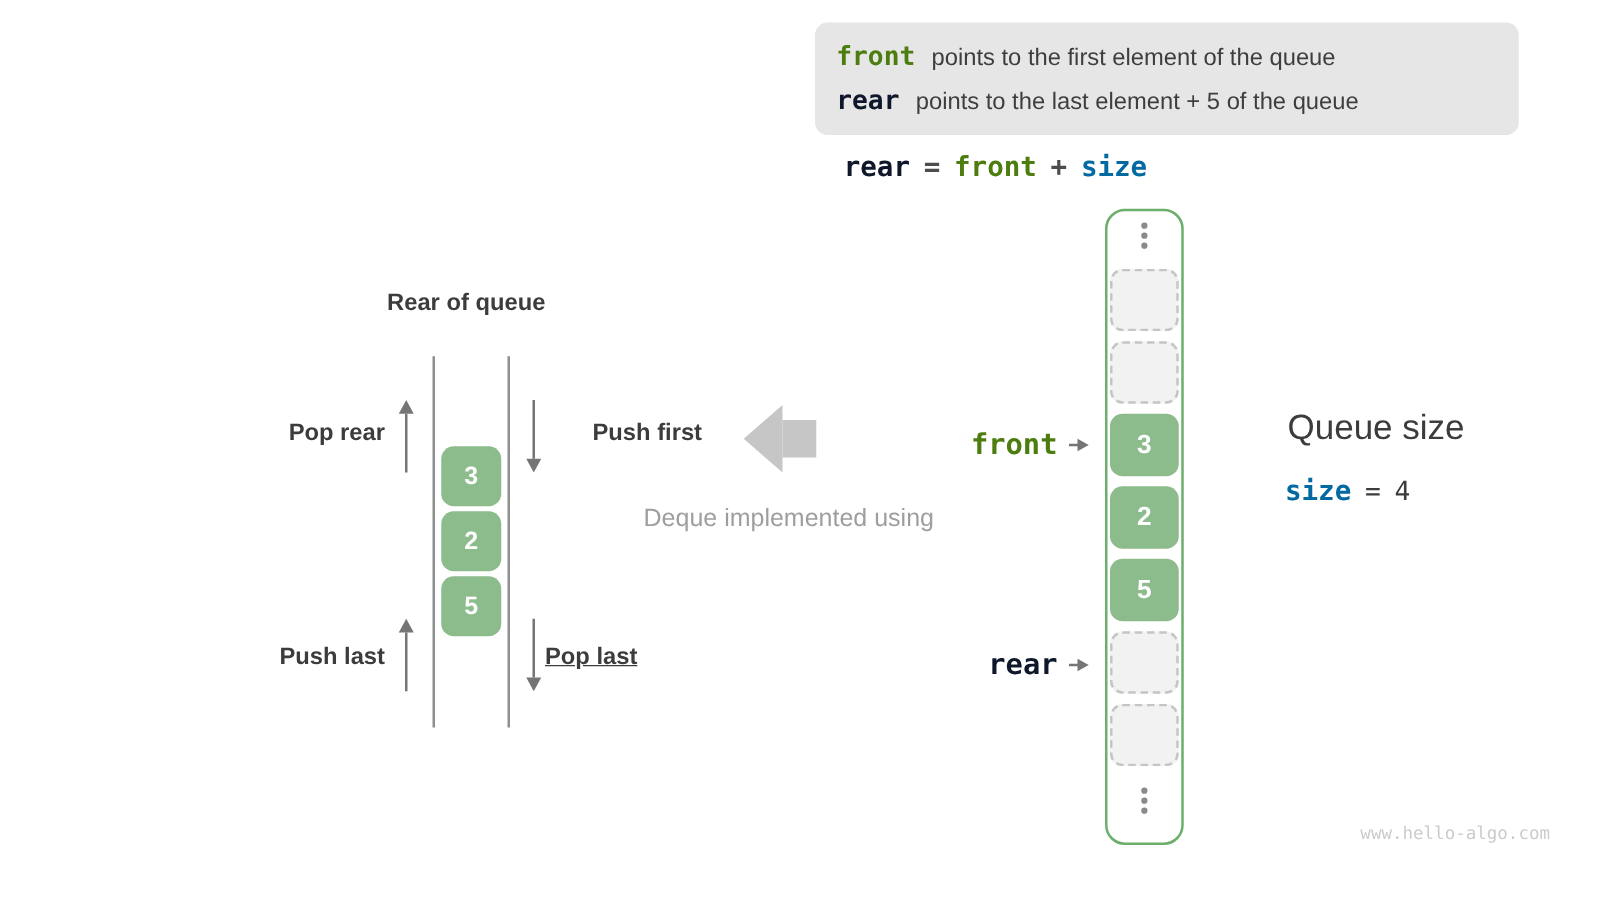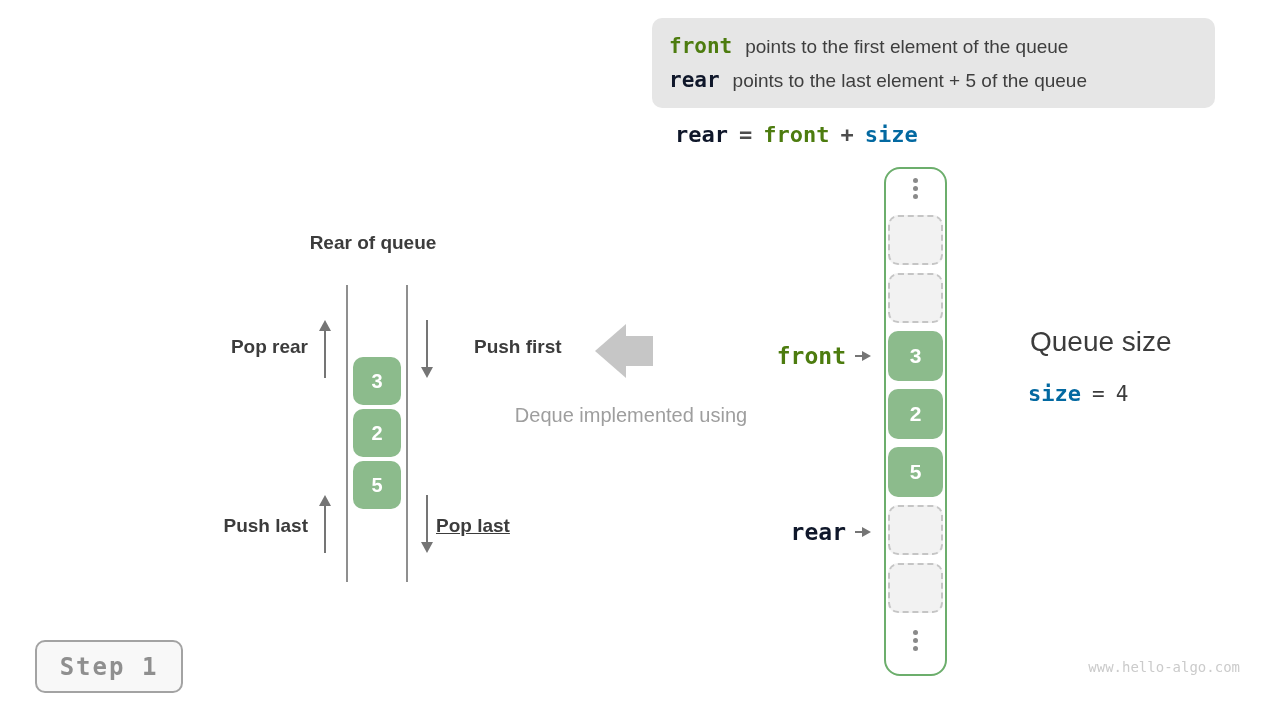--- a/index.html
+++ b/index.html
@@ -186,17 +186,16 @@
       <div class="dot"></div>
   </div>
 
   <div class="qsize-title">Queue size</div>
   <div class="qsize-line">
     <span class="kw kw-size">size</span>
     <span>=</span>
     <span>4</span>
   </div>
 
-  <div class="step-badge">Step 1</div>
 
   <div class="watermark">www.hello-algo.com</div>
 
 </div>
 
 </body></html>

